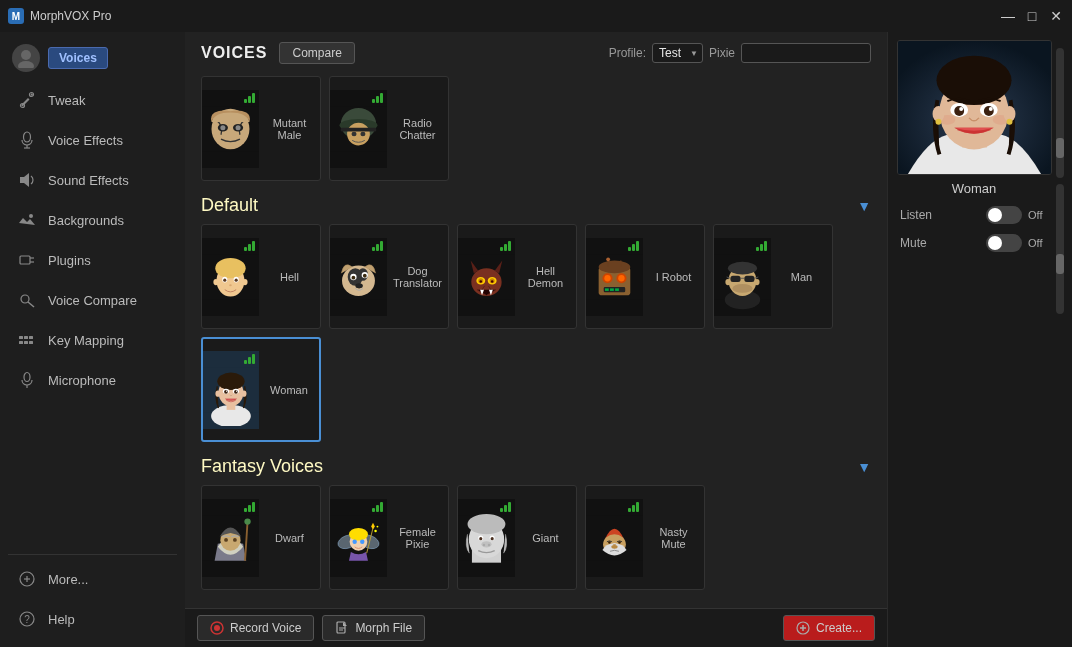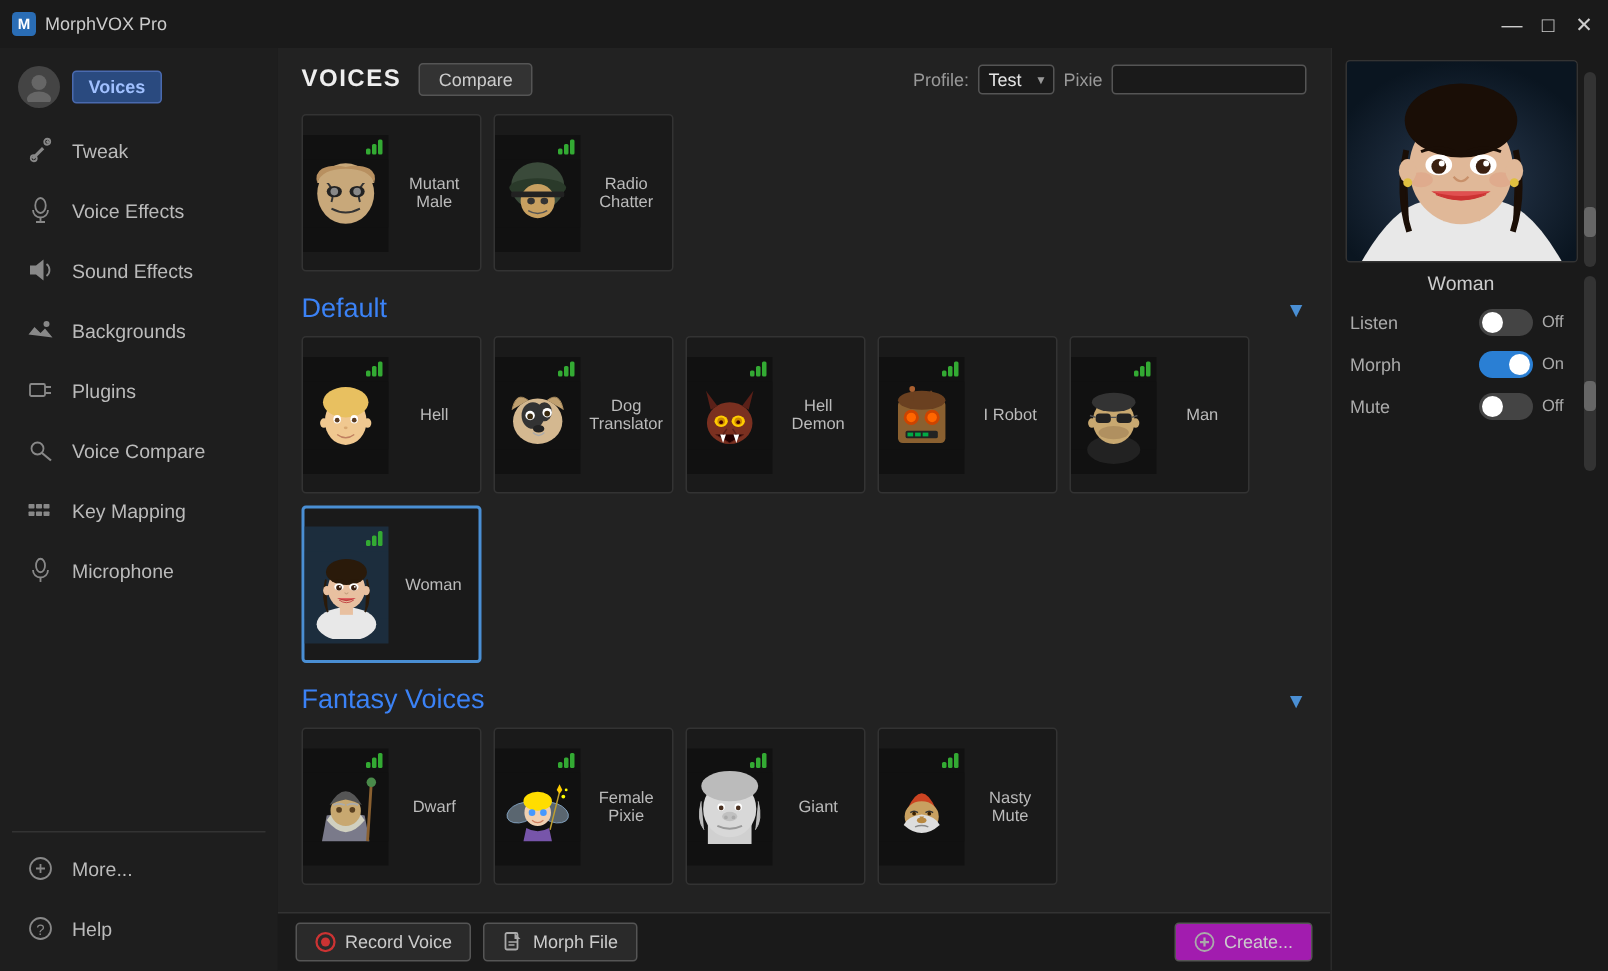--- a/index.html
+++ b/index.html
@@ -243,21 +243,21 @@
 
     
     .section-header {
       display: flex;
       align-items: center;
       justify-content: space-between;
       padding: 6px 0 8px;
     }
     .section-title {
       font-size: 18px;
-      color: #3b82f6;
+      color: #fef9c3;
       font-weight: 400;
     }
     .section-collapse {
       color: #4a8fd4;
       font-size: 14px;
       cursor: pointer;
     }
 
     
     .voice-card {
@@ -319,21 +319,21 @@
       height: 14px;
       display: flex;
       align-items: center;
       justify-content: center;
     }
     .create-btn {
       margin-left: auto;
       display: flex;
       align-items: center;
       gap: 6px;
-      background: #a21caf;
+      background: #b91c1c;
       border: 1px solid #555;
       color: #ccc;
       padding: 5px 12px;
       border-radius: 3px;
       font-size: 12px;
       cursor: pointer;
     }
 
     
     .right-panel {
@@ -1115,29 +1115,20 @@
           <div class="control-row">
             <span class="control-label">Listen</span>
             <div class="toggle-area">
               <div class="toggle off">
                 <div class="toggle-knob"></div>
               </div>
               <span class="toggle-state">Off</span>
             </div>
           </div>
 
-          <div class="control-row">
-            <span class="control-label">Morph</span>
-            <div class="toggle-area">
-              <div class="toggle on">
-                <div class="toggle-knob"></div>
-              </div>
-              <span class="toggle-state">On</span>
-            </div>
-          </div>
 
           <div class="control-row">
             <span class="control-label">Mute</span>
             <div class="toggle-area">
               <div class="toggle off">
                 <div class="toggle-knob"></div>
               </div>
               <span class="toggle-state">Off</span>
             </div>
           </div>

